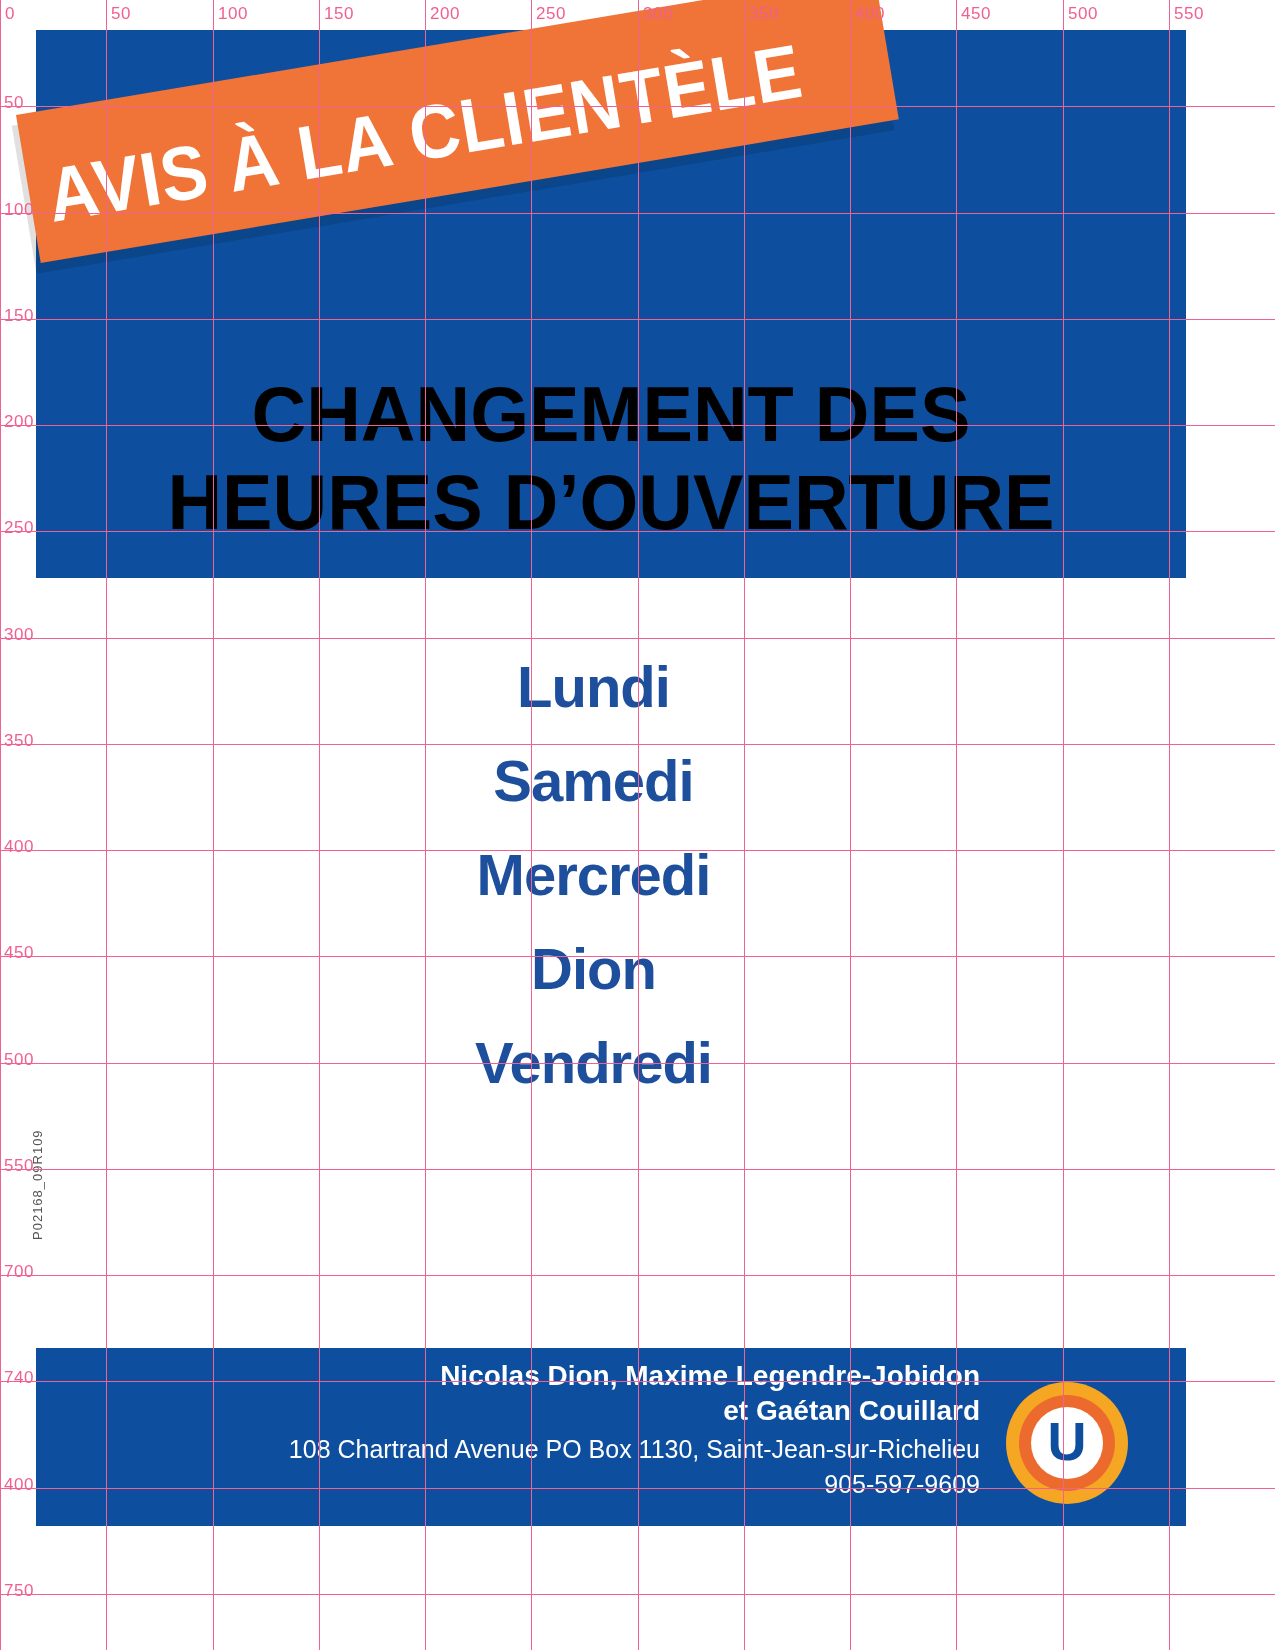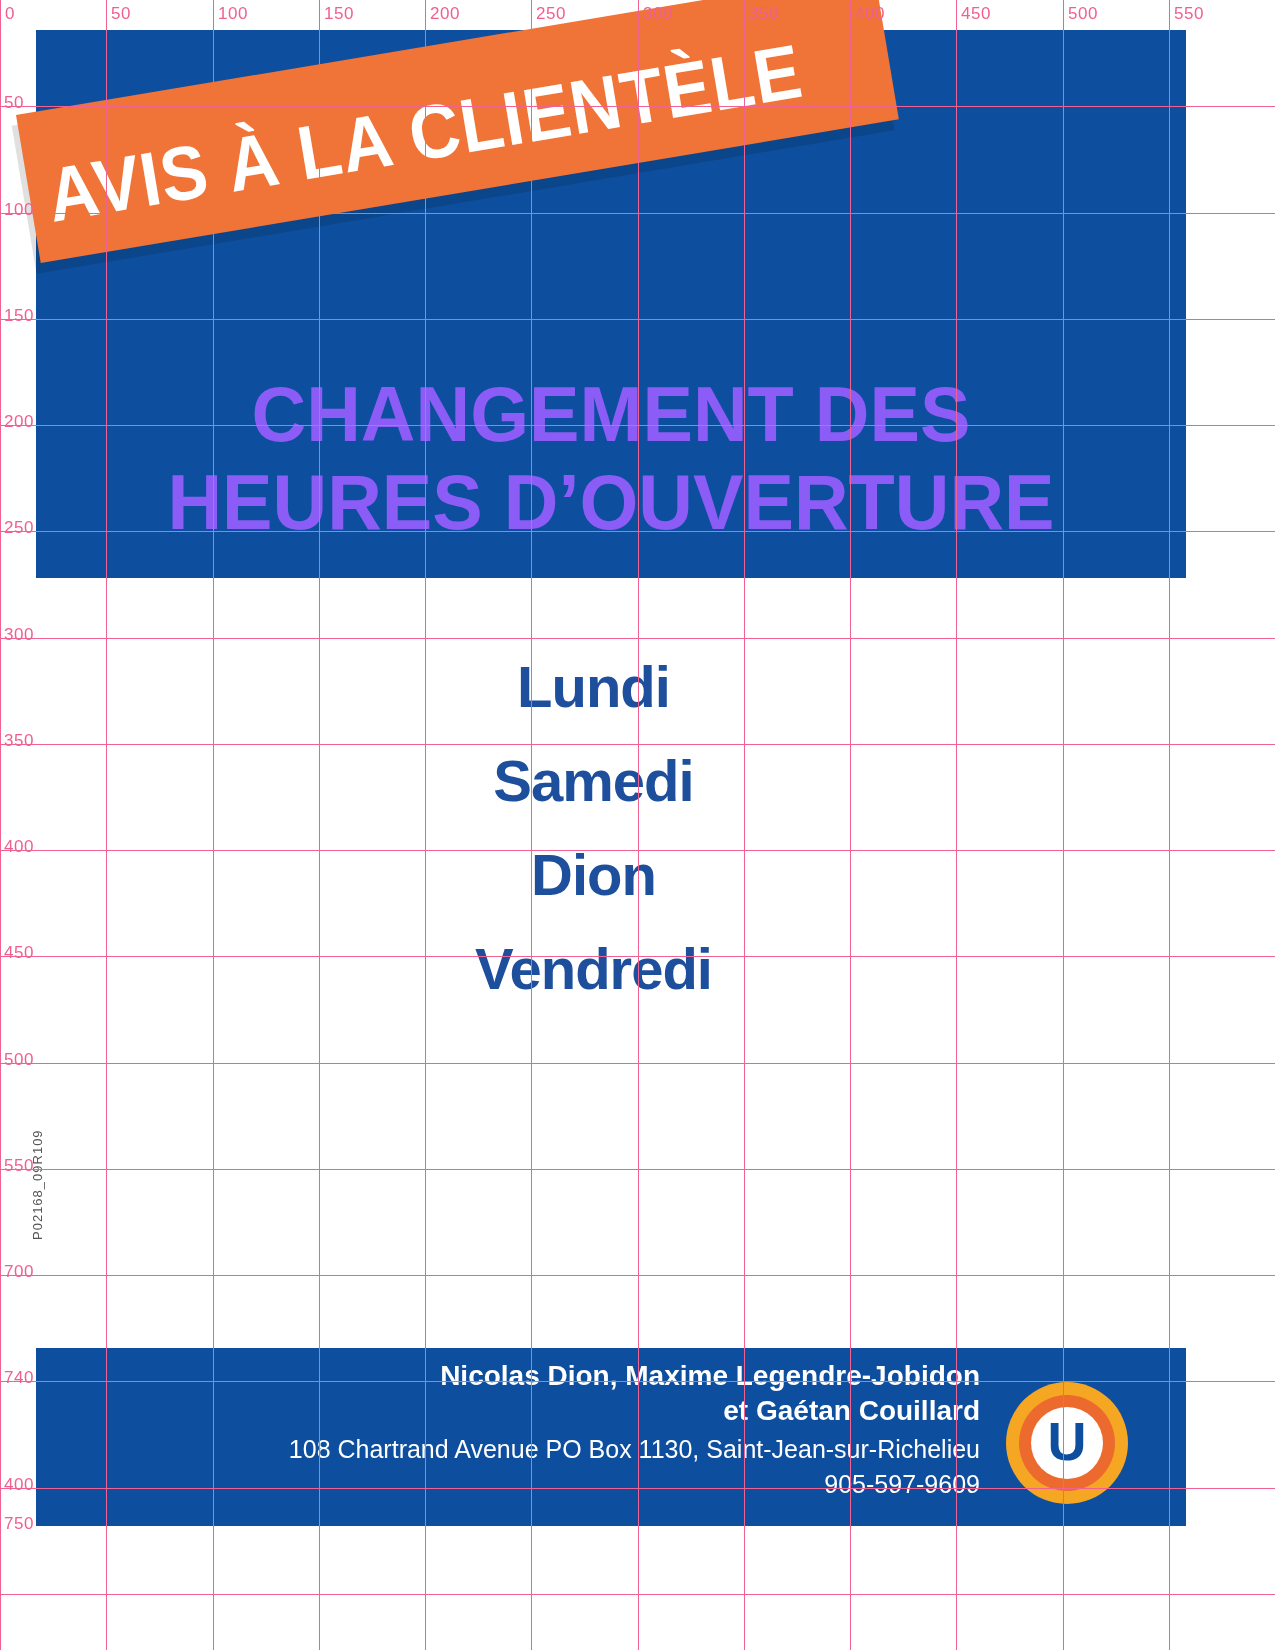--- a/index.html
+++ b/index.html
@@ -103,21 +103,21 @@
     font-stretch: condensed;
     transform: rotate(-9.5deg) scaleX(0.92);
   }
 
   .header-title {
     position: absolute;
     left: 36px;
     top: 370px;
     width: 1150px;
     text-align: center;
-    color: #8b5cf6;
+    color: #000000;
     font-family: "Liberation Sans", sans-serif;
     font-weight: bold;
     font-size: 78px;
     line-height: 88px;
     letter-spacing: 0px;
   }
   .header-title .line {
     display: block;
     transform: scaleX(0.97);
   }
@@ -244,20 +244,21 @@
   </div>
 
   <div class="header-title">
     <span class="line">CHANGEMENT DES</span>
     <span class="line">HEURES D’OUVERTURE</span>
   </div>
 
   <div class="days">
     <span class="day-row">Lundi</span>
     <span class="day-row">Samedi</span>
+    <span class="day-row">Mercredi</span>
     <span class="day-row">Dion</span>
     <span class="day-row">Vendredi</span>
   </div>
 
   <div class="blue-footer"></div>
 
   <div class="footer-text">
     <div class="footer-names">Nicolas Dion,  Maxime Legendre-Jobidon</div>
     <div class="footer-names">et Gaétan Couillard</div>
     <div class="footer-address">108 Chartrand Avenue PO Box 1130, Saint-Jean-sur-Richelieu</div>
@@ -322,14 +323,14 @@
     <div class="tick-label h" style="left: 4px; top: 1064px;">500</div>
     <div class="grid-line-h major" style="top: 1169px;"></div>
     <div class="tick-label h" style="left: 4px; top: 1170px;">550</div>
     <div class="grid-line-h major" style="top: 1275px;"></div>
     <div class="tick-label h" style="left: 4px; top: 1276px;">700</div>
     <div class="grid-line-h major" style="top: 1381px;"></div>
     <div class="tick-label h" style="left: 4px; top: 1382px;">740</div>
     <div class="grid-line-h major" style="top: 1488px;"></div>
     <div class="tick-label h" style="left: 4px; top: 1489px;">400</div>
     <div class="grid-line-h major" style="top: 1594px;"></div>
-    <div class="tick-label h" style="left: 4px; top: 1528px; text-align: center;">750</div>
+    <div class="tick-label h" style="left: 4px; top: 1595px; text-align: center;">750</div>
   </div>
 
 </body></html>

